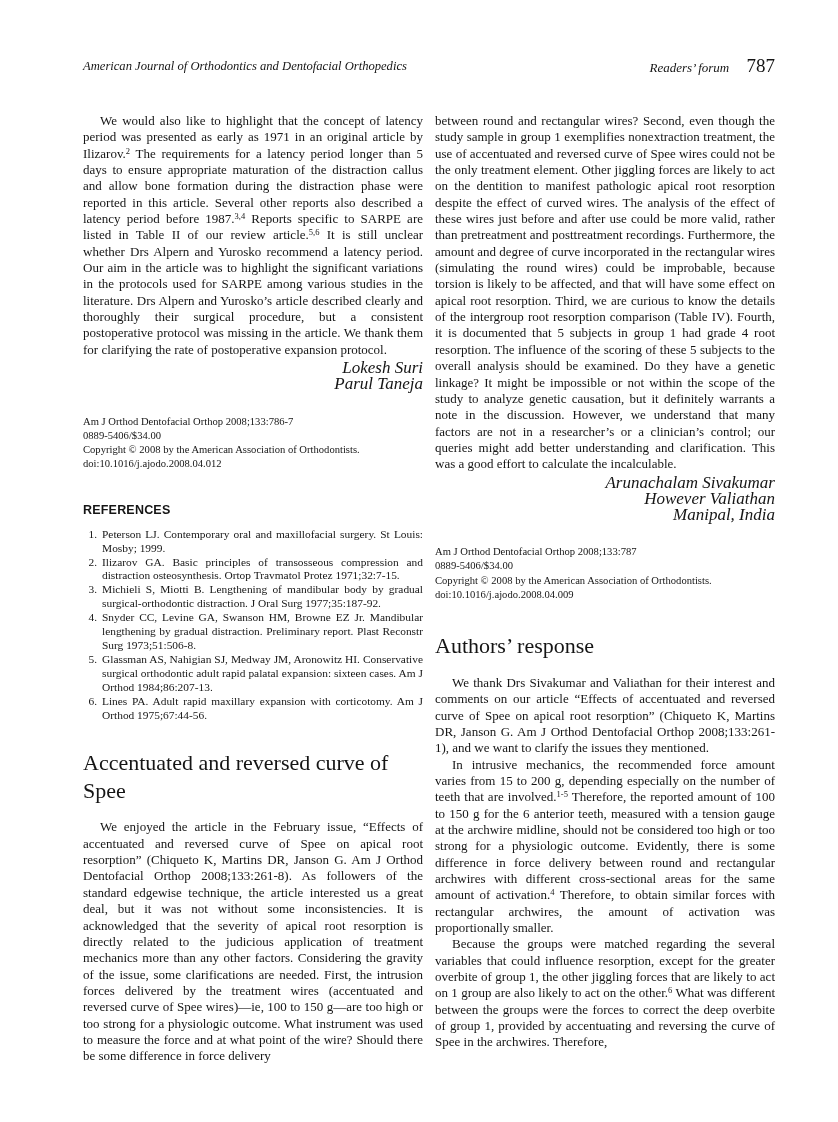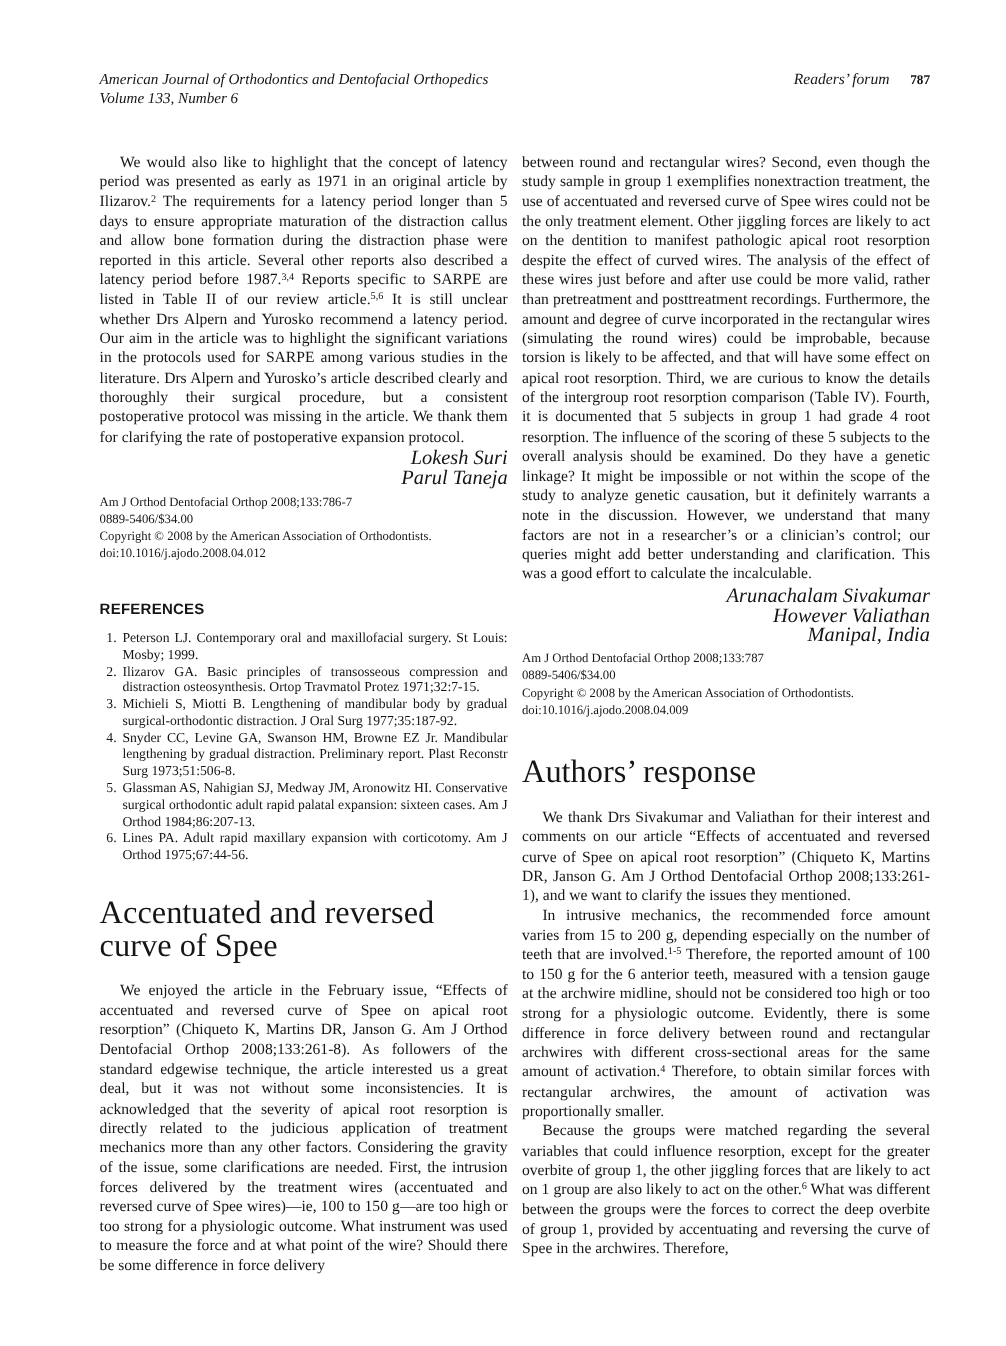--- a/index.html
+++ b/index.html
@@ -14,21 +14,21 @@
     overflow: hidden;
   }
   .page-header {
     display: flex;
     justify-content: space-between;
     align-items: flex-start;
   }
   .header-left { font-style: italic; font-size: 12.6px; line-height: 16px; }
   .header-right { font-size: 13px; line-height: 16px; white-space: nowrap; }
   .section-name { font-style: italic; }
-  .page-number { font-weight: bold; font-style: normal; margin-left: 14px; font-size: 11px; }
+  .page-number { font-weight: normal; font-style: normal; margin-left: 14px; font-size: 19px; }
   .columns { display: flex; gap: 12px; margin-top: 37px; }
   .col { width: 340px; }
   .body-par {
     font-size: 13px;
     line-height: 16.35px;
     text-align: justify;
     margin: 0;
   }
   .indent { text-indent: 17px; }
   .body-par sup, .refs sup {
@@ -39,53 +39,52 @@
   .signature {
     text-align: right;
     font-style: italic;
     font-size: 17px;
     line-height: 16.2px;
     margin-top: 2px;
   }
   .credit {
     font-size: 10.6px;
     line-height: 14.3px;
-    margin-top: 6px;
+    margin-top: 22px;
   }
   .refs-heading {
     font-family: "Liberation Sans", sans-serif;
     font-size: 12.5px;
     font-weight: bold;
     letter-spacing: 0.2px;
     margin: 31px 0 11px 0;
   }
   .refs {
     margin: 0;
     padding-left: 17px;
     font-size: 11.4px;
     line-height: 13.9px;
   }
   .refs li { text-align: justify; padding-left: 2px; }
   .letter-title {
-    font-size: 27px;
+    font-size: 22px;
     font-weight: normal;
     line-height: 27.5px;
     margin: 27px 0 15px 0;
   }
   .response-title { margin-top: 30px; }
 </style>
 </head>
 <body>
 
 <div class="page">
 
   <header class="page-header">
     <div class="header-left">
       <div>American Journal of Orthodontics and Dentofacial Orthopedics</div>
-      <div>Volume 133, Number 6</div>
     </div>
     <div class="header-right">
       <span class="section-name">Readers’ forum</span>
       <span class="page-number">787</span>
     </div>
   </header>
 
   <main class="columns">
 
     <section class="col">

